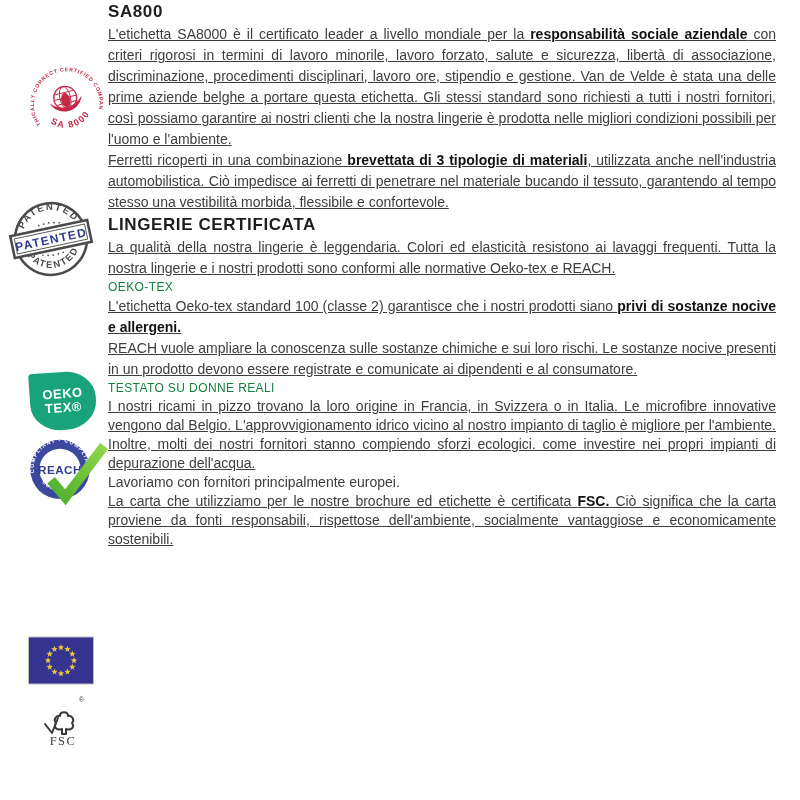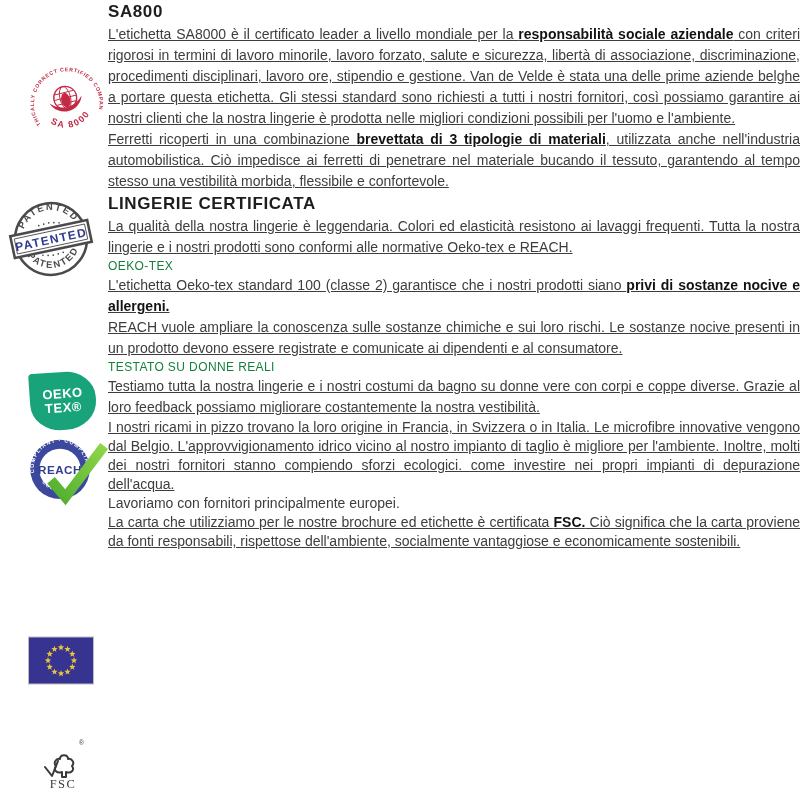--- a/index.html
+++ b/index.html
@@ -1,20 +1,20 @@
 <!DOCTYPE html>
 <html><head>
 <meta charset="utf-8">
 <style>
   html,body{margin:0;padding:0;background:#ffffff;}
   .page{
     position:relative;width:800px;height:800px;background:#ffffff;overflow:hidden;
     font-family:"Liberation Sans",sans-serif;color:#3d3d3d;
   }
-  .content{position:absolute;left:108px;right:0;top:0;}
+  .content{position:absolute;left:108px;right:24px;top:0;}
   .content p,.content h2,.content h3{margin:0;padding:0;}
   .h-main{
     font-size:17px;font-weight:700;color:#1d1d1d;letter-spacing:.6px;
     line-height:24px;
   }
   .sub{
     font-size:12px;font-weight:400;color:#15803d;letter-spacing:.4px;line-height:17px;
   }
   .body{font-size:14px;line-height:21px;color:#3d3d3d;}
   .body-tight{font-size:14px;line-height:19px;color:#3d3d3d;}
@@ -37,21 +37,21 @@
   .m-euP{margin-top:0;}
   .m-fsc{margin-top:11px;}
 
   
   .icon{position:absolute;}
   .ic-sa{left:26px;top:56px;width:82px;height:98px;}
   .ic-pat{left:4px;top:196px;width:94px;height:86px;}
   .ic-oeko{left:30px;top:372px;width:66px;height:58px;}
   .ic-reach{left:24px;top:437px;width:90px;height:72px;}
   .ic-eu{left:28px;top:636px;width:66px;height:49px;}
-  .ic-fsc{left:42px;top:737px;width:44px;height:53px;}
+  .ic-fsc{left:42px;top:694px;width:44px;height:53px;}
   .icon svg{width:100%;height:100%;display:block;}
 
   .oeko-shape{
     width:100%;height:100%;background:#18a37b;
     border-radius:4px 46% 48% 46%;
     transform:rotate(-4deg);
     display:flex;flex-direction:column;align-items:center;justify-content:center;
     color:#fff;font-weight:700;font-size:13px;line-height:14px;letter-spacing:.5px;
   }
 </style>
@@ -190,21 +190,20 @@
 
     <h2 class="h-main m-h2l">LINGERIE CERTIFICATA</h2>
     <p class="body just m-p3">La qualità della nostra lingerie è leggendaria. Colori ed elasticità resistono ai lavaggi frequenti. Tutta la nostra lingerie e i nostri prodotti sono conformi alle normative Oeko-tex e REACH.</p>
 
     <h3 class="sub m-subO">OEKO-TEX</h3>
     <p class="body just m-p4"><span>L'etichetta Oeko-tex standard 100 (classe 2) garantisce che i nostri prodotti siano </span><strong>privi di sostanze nocive e allergeni.</strong></p>
 
     <p class="body just m-p5">REACH vuole ampliare la conoscenza sulle sostanze chimiche e sui loro rischi. Le sostanze nocive presenti in un prodotto devono essere registrate e comunicate ai dipendenti e al consumatore.</p>
 
     <h3 class="sub m-subT">TESTATO SU DONNE REALI</h3>
-    <p class="body just m-p6">Testiamo tutta la nostra lingerie e i nostri costumi da bagno su donne vere con corpi e coppe diverse. Grazie al loro feedback possiamo migliorare costantemente la nostra vestibilità.</p>
 
     <p class="body-tight just m-euP">I nostri ricami in pizzo trovano la loro origine in Francia, in Svizzera o in Italia. Le microfibre innovative vengono dal Belgio. L'approvvigionamento idrico vicino al nostro impianto di taglio è migliore per l'ambiente. Inoltre, molti dei nostri fornitori stanno compiendo sforzi ecologici. come investire nei propri impianti di depurazione dell'acqua.</p>
     <p class="body-tight m-euI">Lavoriamo con fornitori principalmente europei.</p>
 
     <p class="body-tight just m-fsc"><span>La carta che utilizziamo per le nostre brochure ed etichette è certificata </span><strong>FSC.</strong><span> Ciò significa che la carta proviene da fonti responsabili, rispettose dell'ambiente, socialmente vantaggiose e economicamente sostenibili.</span></p>
 
   </div>
 </div>
 
 </body></html>

